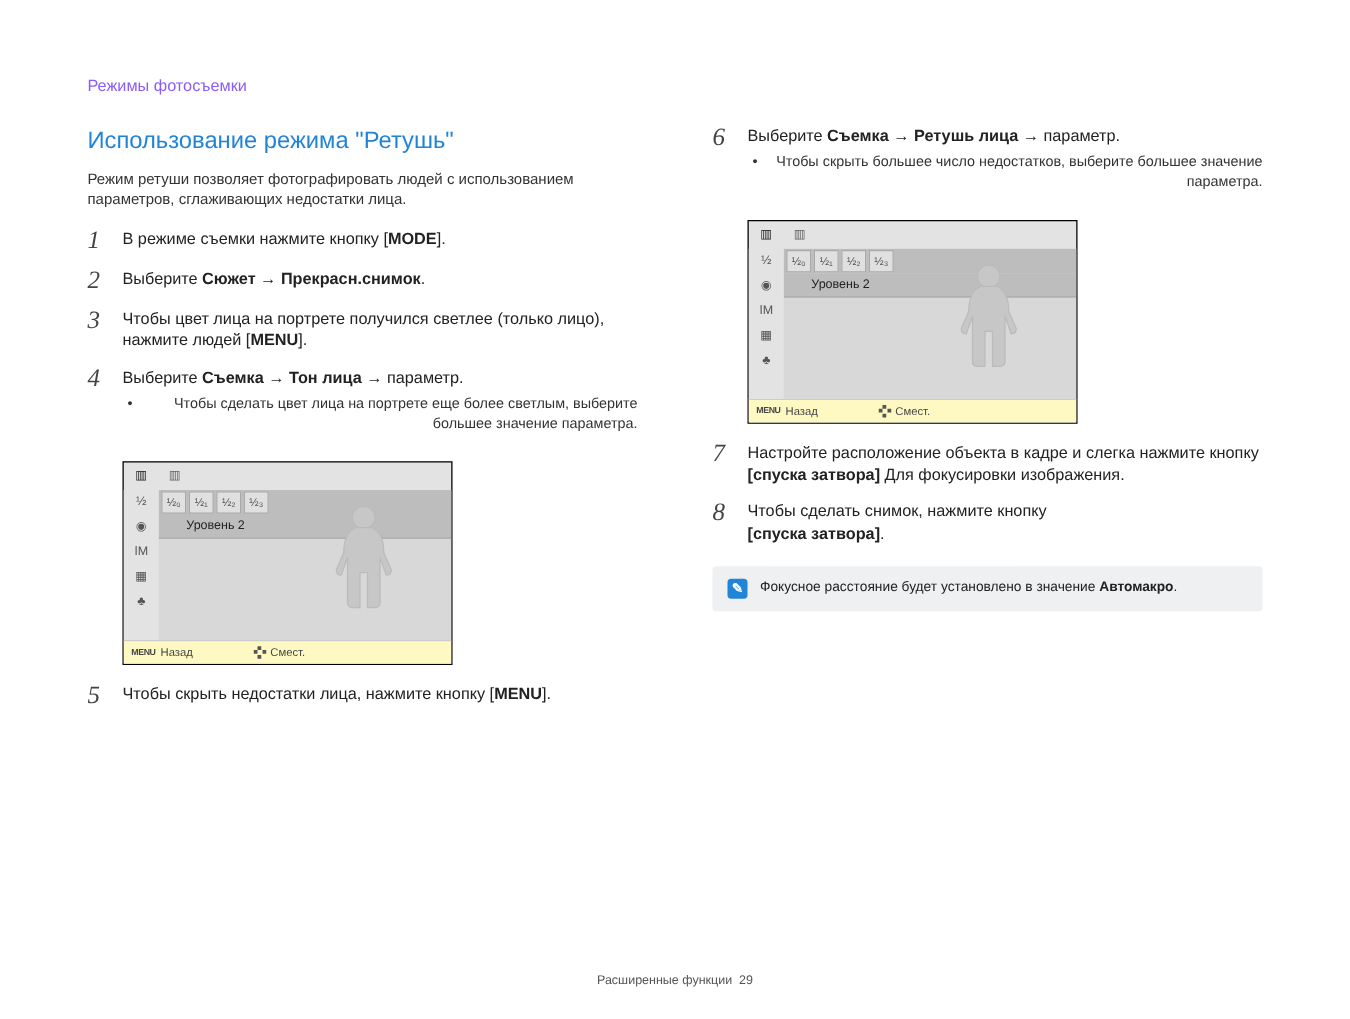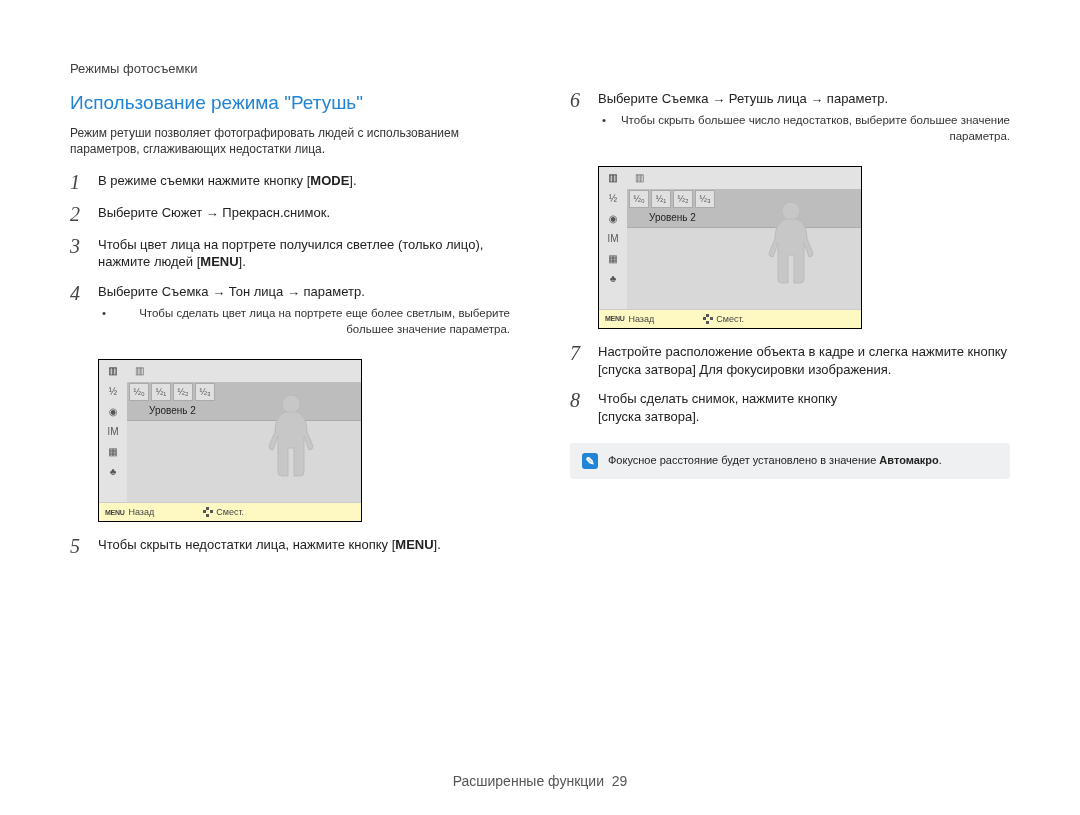--- a/index.html
+++ b/index.html
@@ -12,23 +12,23 @@
     line-height: 1.35;
   }
   .page {
     width: 1080px;
     height: 815px;
     box-sizing: border-box;
     padding: 60px 70px 40px 70px;
     position: relative;
   }
   .header {
-    color: #404040;
+    color: #8b5cf6;
     font-size: 13px;
-    margin-bottom: 12px;
+    margin-bottom: 22px;
   }
   .columns {
     display: flex;
     gap: 60px;
   }
   .col {
     flex: 1;
     min-width: 0;
   }
   .title {
@@ -58,21 +58,21 @@
     line-height: 1.0;
   }
   .step-body {
     flex: 1;
     font-size: 13px;
   }
   .step-body .line2 {
     display: block;
   }
   .step-body strong {
-    font-weight: normal;
+    font-weight: bold;
   }
   .kbd {
     font-weight: bold;
   }
   .sublist {
     margin: 6px 0 10px 4px;
     padding: 0;
     list-style: none;
     text-align: right;
   }
@@ -235,21 +235,21 @@
     justify-content: center;
     font-weight: bold;
     font-size: 11px;
     flex-shrink: 0;
   }
   .pagefoot {
     position: absolute;
     bottom: 24px;
     left: 0; right: 0;
     text-align: center;
-    font-size: 14px;
+    font-size: 10px;
     color: #555;
   }
   svg.person-svg{width:72px;height:104px;}
 </style>
 </head>
 <body>
 
 <div class="page">
   <div class="header">Режимы фотосъемки</div>
 

